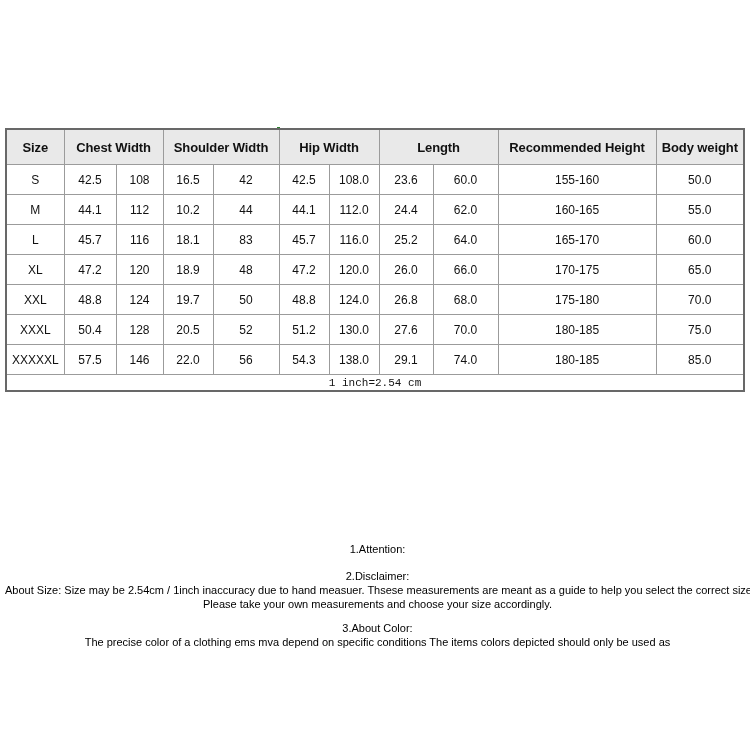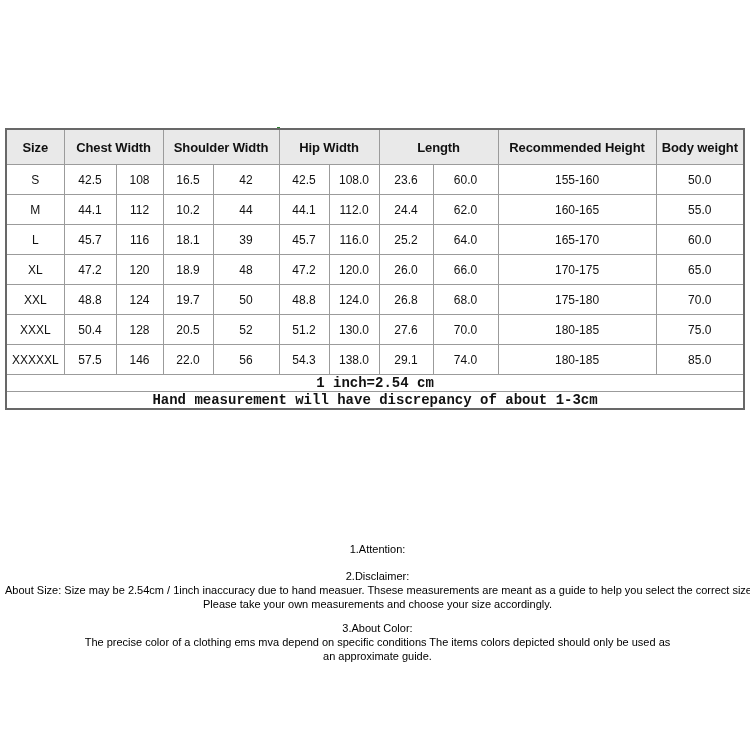--- a/index.html
+++ b/index.html
@@ -21,21 +21,21 @@
   #size-table tr.hdr1 th {
     height:34px; font-size:13px; font-weight:bold;
     background:var(--header-bg,#e9e9e9); letter-spacing:-0.1px;
   }
   #size-table tr.hdr2 th {
     height:26px; font-size:12px; font-weight:normal;
     background:var(--header-bg,#e9e9e9);
   }
   #size-table td { height:29px; font-size:12px; background:#ffffff; }
   #size-table td.foot {
-    height:15px; font-size:14px; font-weight:bold;
+    height:15px; font-size:11px; font-weight:normal;
     font-family:"Liberation Mono", monospace; background:#ffffff;
   }
   col.c0{width:58px} col.c1{width:52px} col.c2{width:47px}
   col.c3{width:50px} col.c4{width:66px} col.c5{width:50px}
   col.c6{width:50px} col.c7{width:54px} col.c8{width:65px}
   col.c9{width:158px} col.c10{width:88px}
   #green-marker {
     position:absolute; left:277px; top:127px; width:3px; height:5px;
     background:var(--marker-green,#2d7f2d);
   }
@@ -100,21 +100,21 @@
         <td>24.4</td>
         <td>62.0</td>
         <td>160-165</td>
         <td>55.0</td>
       </tr>
       <tr>
         <td>L</td>
         <td>45.7</td>
         <td>116</td>
         <td>18.1</td>
-        <td>39</td>
+        <td>83</td>
         <td>45.7</td>
         <td>116.0</td>
         <td>25.2</td>
         <td>64.0</td>
         <td>165-170</td>
         <td>60.0</td>
       </tr>
       <tr>
         <td>XL</td>
         <td>47.2</td>
@@ -163,33 +163,29 @@
         <td>54.3</td>
         <td>138.0</td>
         <td>29.1</td>
         <td>74.0</td>
         <td>180-185</td>
         <td>85.0</td>
       </tr>
       <tr>
         <td class="foot" colspan="11">1 inch=2.54 cm</td>
       </tr>
-      <tr>
-        <td class="foot" colspan="11">Hand measurement will have discrepancy of about 1-3cm</td>
-      </tr>
     </tbody>
 </table>
 
 <div id="notes">
   <div class="note-block-a">
     <p>1.Attention:</p>
   </div>
   <div class="note-block-b">
     <p>2.Disclaimer:</p>
     <p>About Size: Size may be 2.54cm / 1inch inaccuracy due to hand measuer. Thsese measurements are meant as a guide to help you select the correct size.</p>
     <p>Please take your own measurements and choose your size accordingly.</p>
   </div>
   <div>
     <p>3.About Color:</p>
     <p>The precise color of a clothing ems mva depend on specific conditions The items colors depicted should only be used as</p>
-    <p>an approximate guide.</p>
   </div>
 </div>
 
 </body></html>

